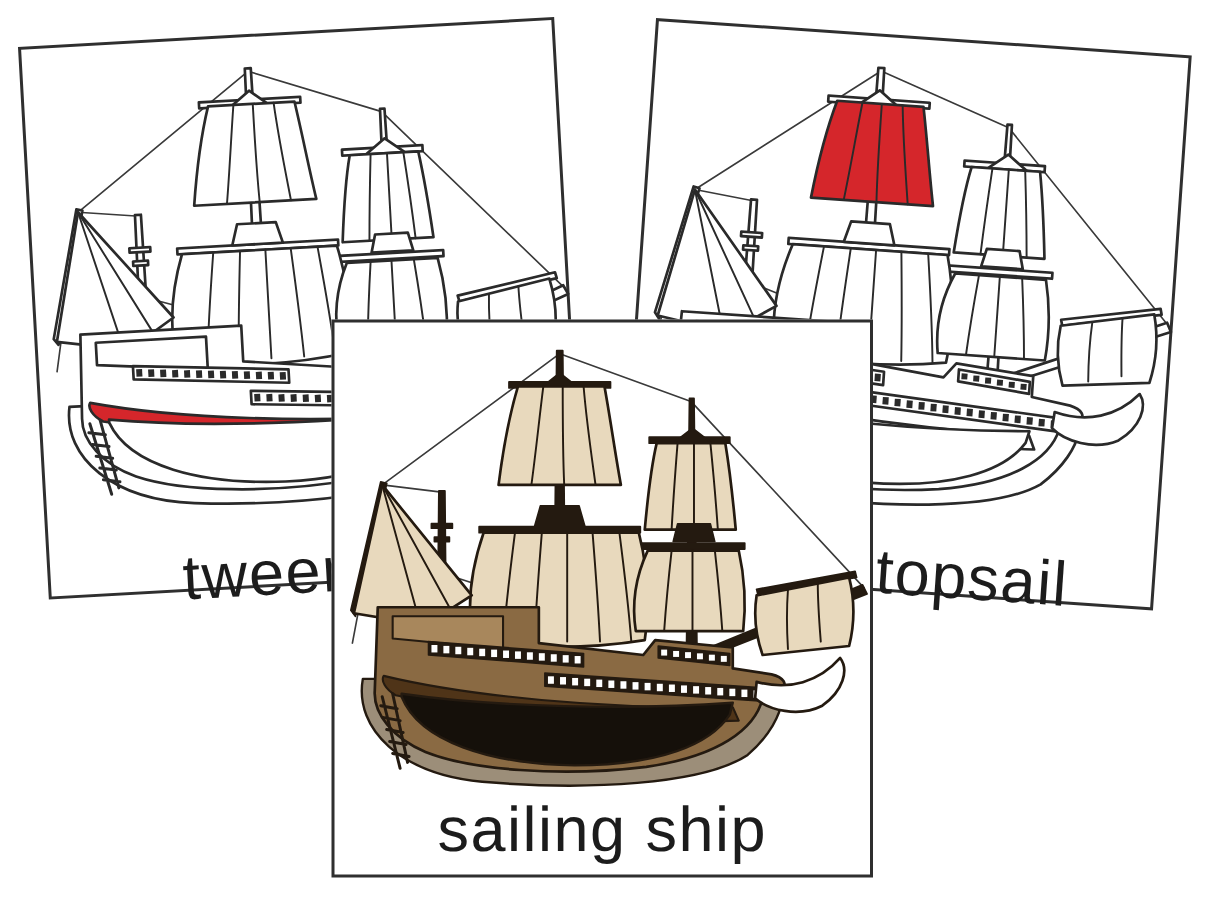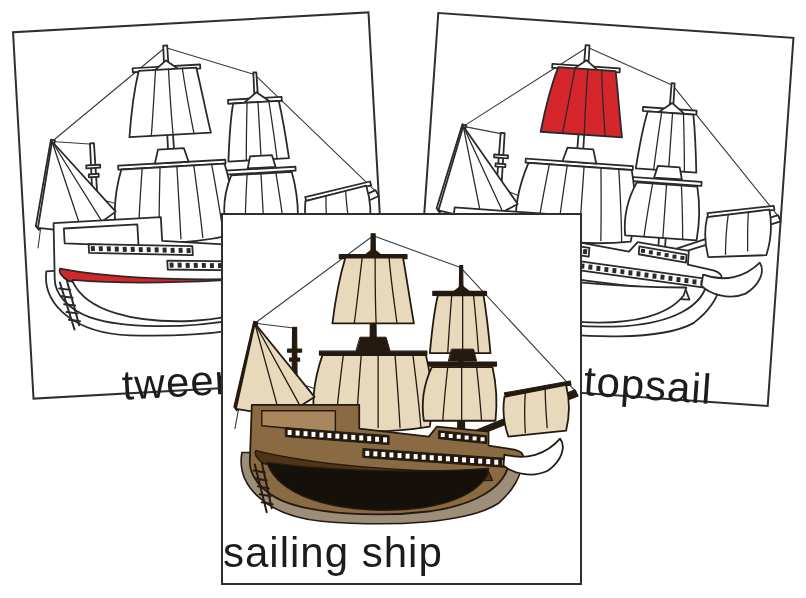--- a/index.html
+++ b/index.html
@@ -9,21 +9,21 @@
         box-sizing:border-box;}
   .card--left  {left:22px;  top:21px;  width:358px; height:369px; transform:rotate(-3.2deg); z-index:1;}
   .card--right {left:424px; top:24px;  width:358px; height:371px; transform:rotate(4deg);    z-index:1;}
   .card--center{left:221px; top:213px; width:361px; height:372px; z-index:2;}
   .ship{position:absolute;left:-1px;top:12px;width:358px;height:300px;}
   .card--center .ship{top:10px;}
   .label{position:absolute;font-size:42px;color:var(--label,#1c1c1c);letter-spacing:1px;
          white-space:nowrap;line-height:48px;}
   .card--left  .label{left:88px;top:334px;}
   .card--right .label{left:170px;top:332px;}
-  .card--center .label{left:0;right:0;top:314px;text-align:left;}
+  .card--center .label{left:0;right:0;top:314px;text-align:center;}
 
   
   svg .rig{stroke:#3a3a3a;stroke-width:1.1;fill:none;}
   svg .seam{fill:none;stroke-width:1.3;}
   svg path,svg polygon{stroke-linejoin:round;stroke-linecap:round;}
 
   
   .v-outline .sail,.v-outline .mast,.v-outline .top-block,.v-outline .hull-swash,
   .v-outline .hull-main,.v-outline .hull-panel,.v-outline .tween-band,
   .v-outline .hull-bottom,.v-outline .rail-bg,.v-outline .bow-curl

